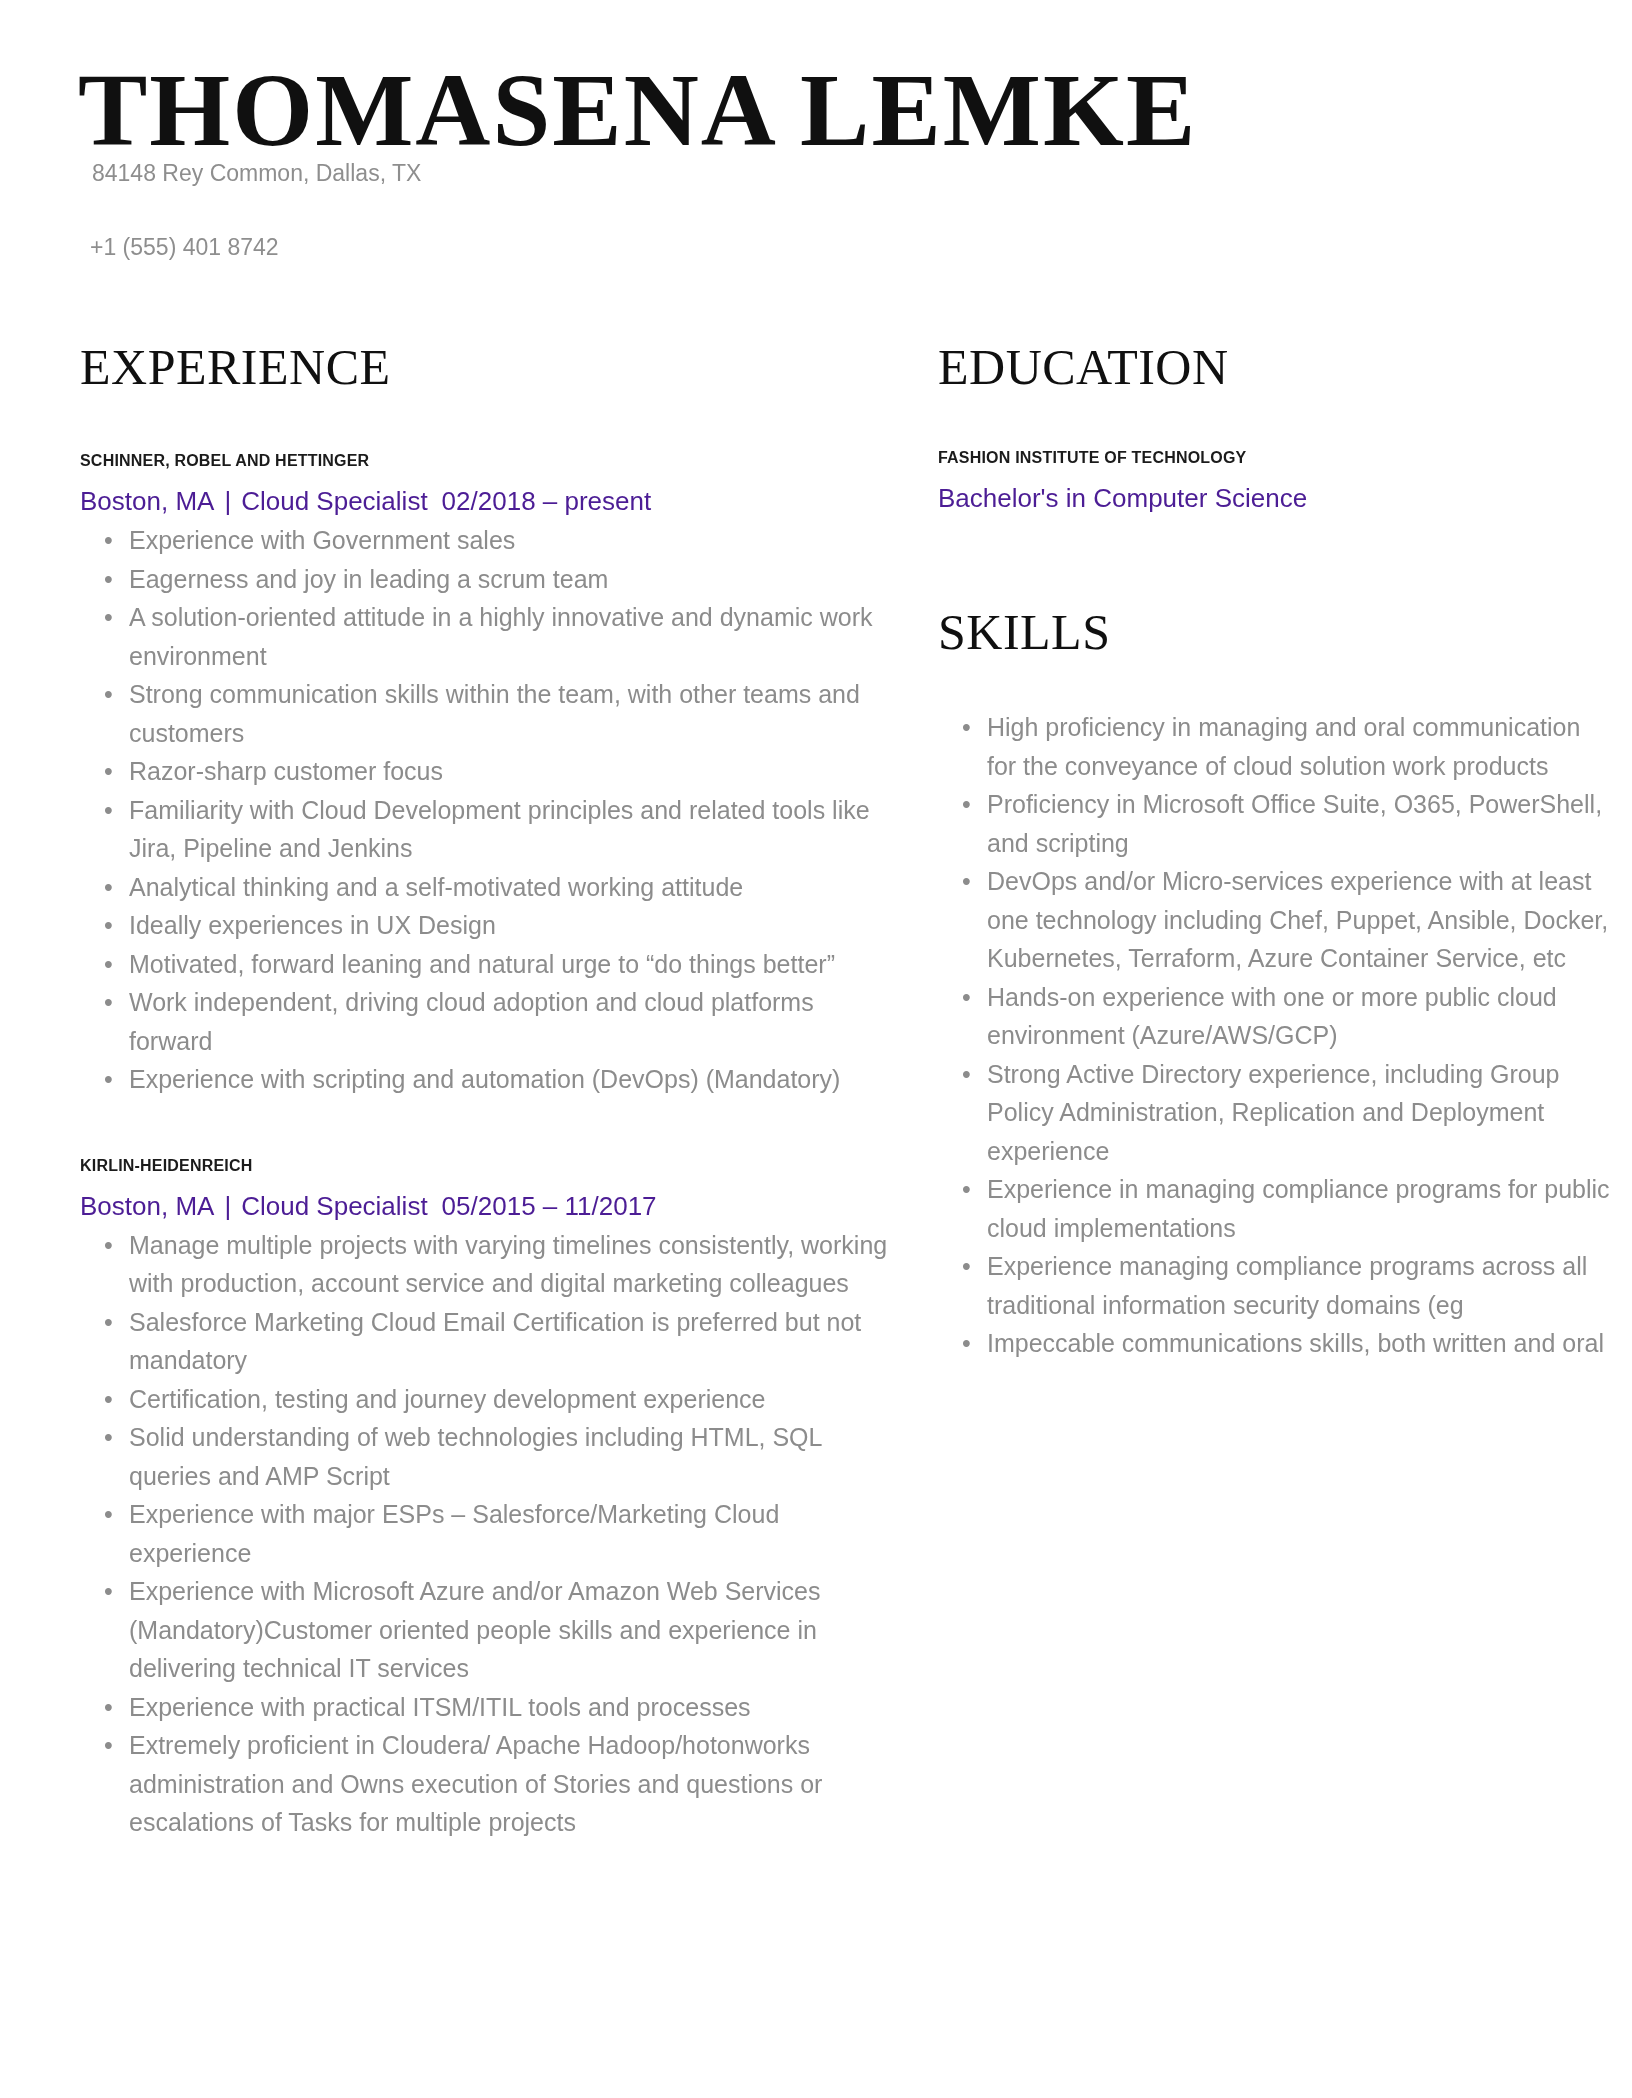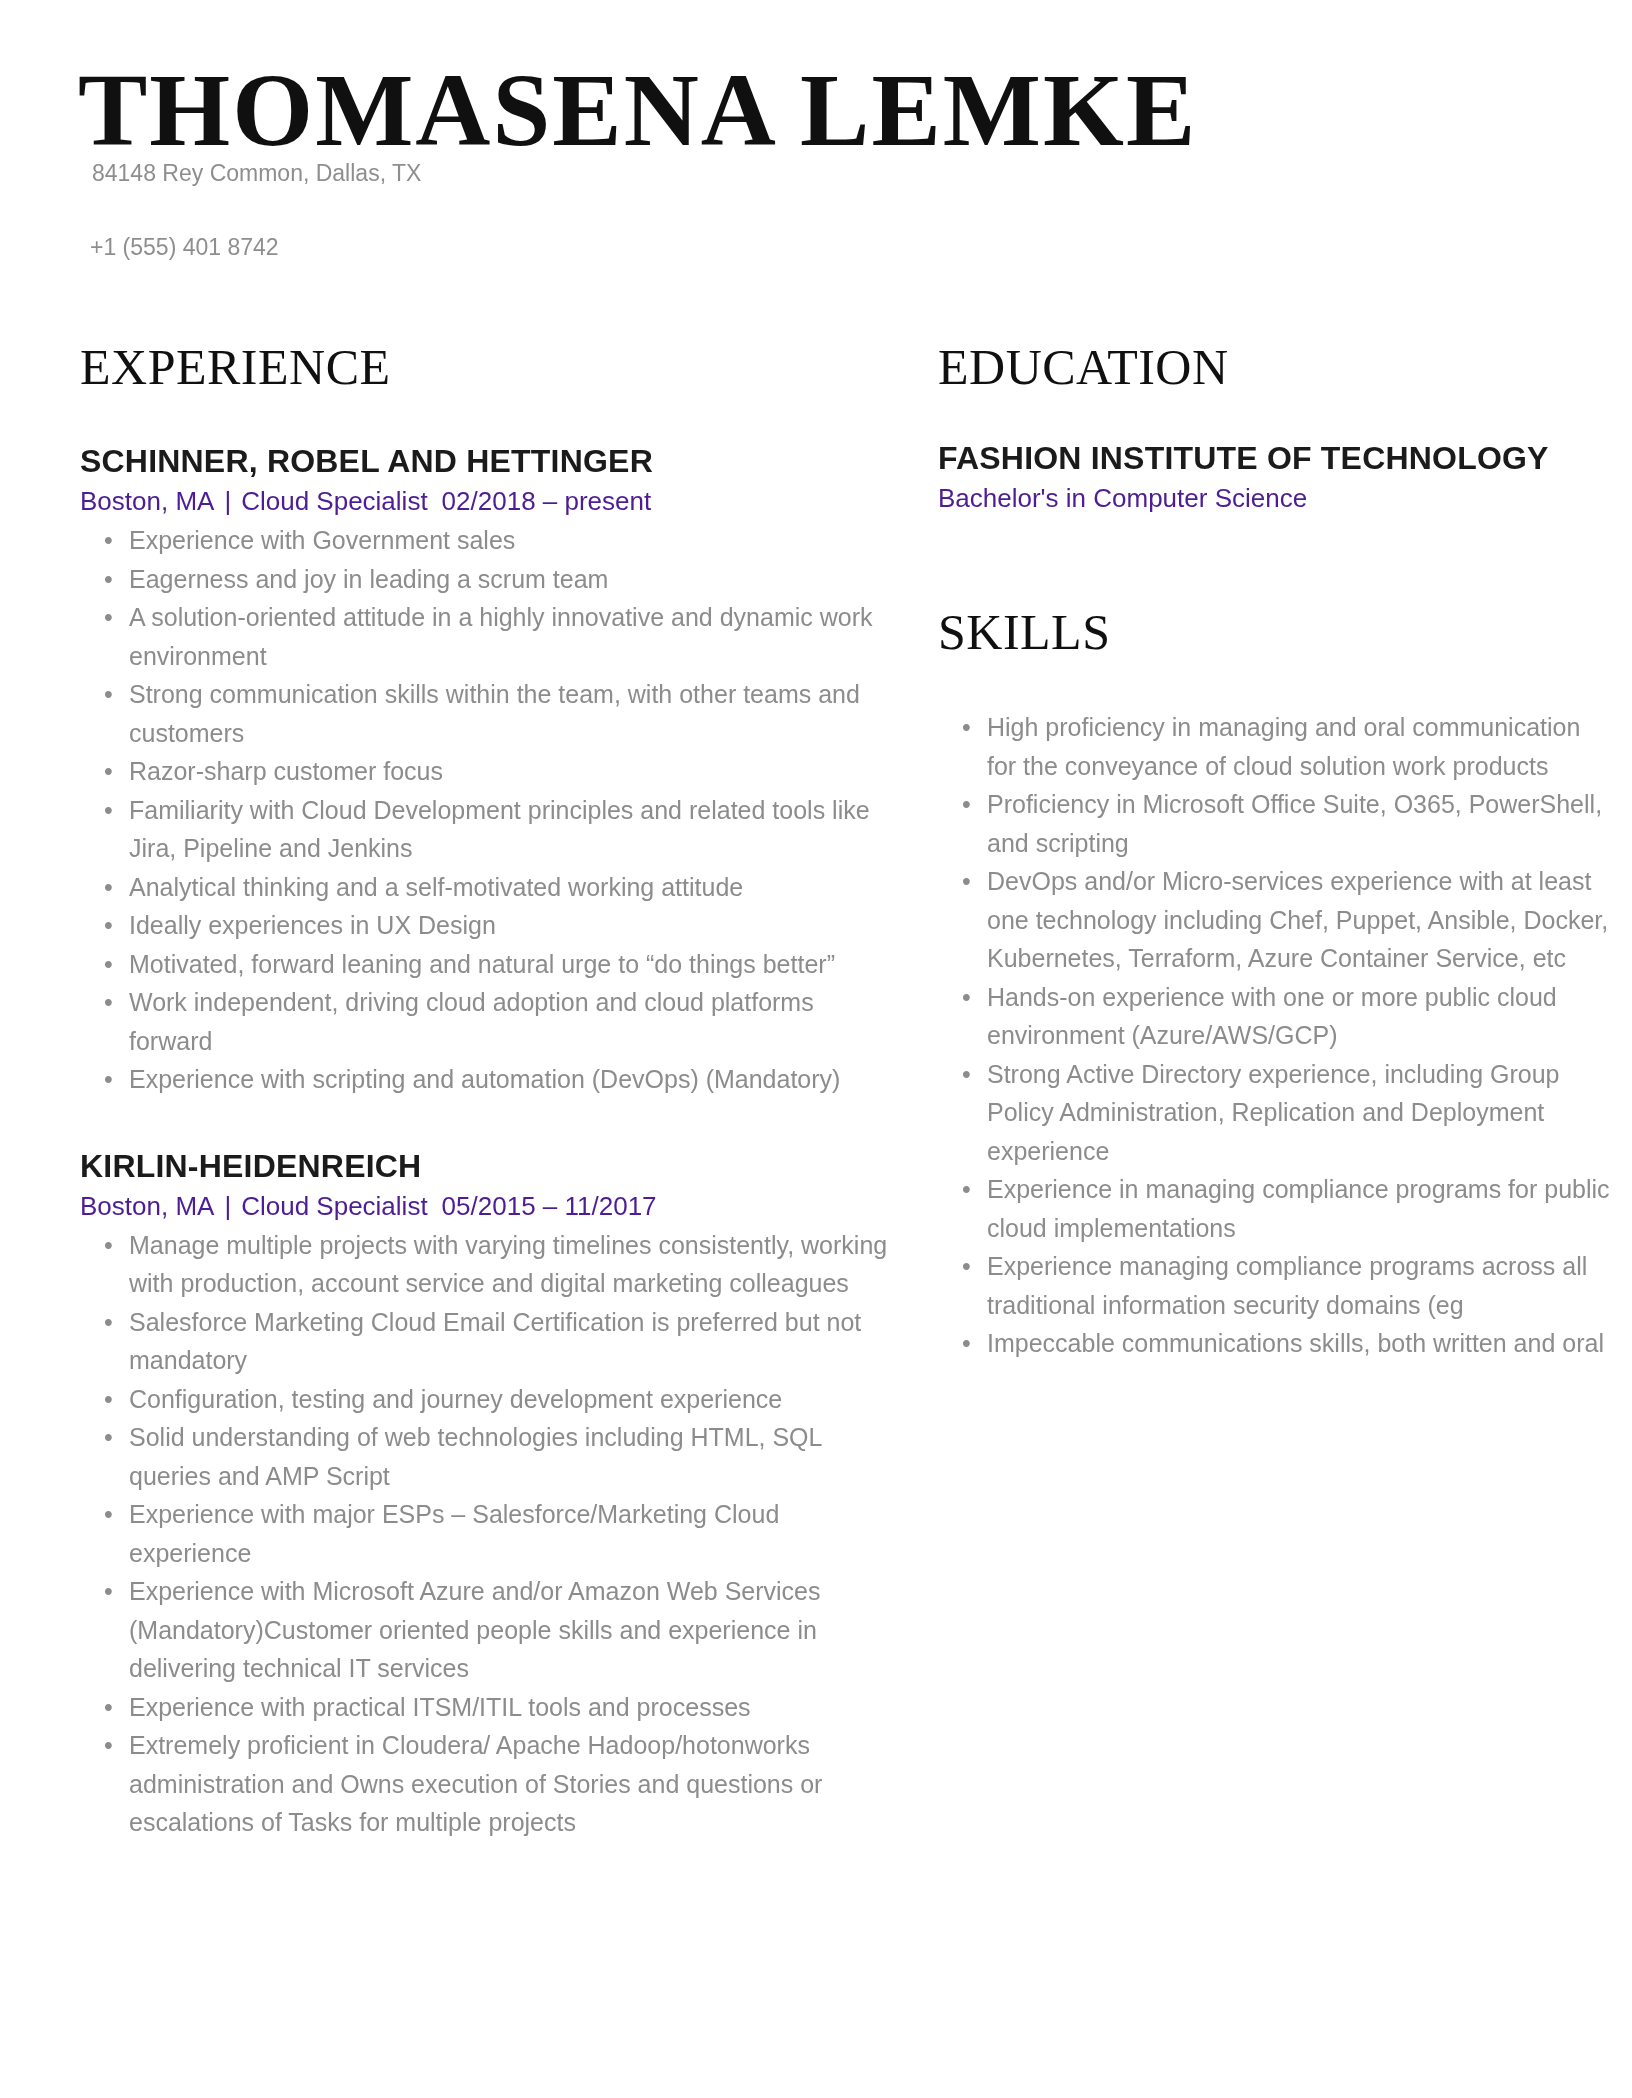--- a/index.html
+++ b/index.html
@@ -44,21 +44,21 @@
     font-weight: 400;
     font-size: 50px;
     line-height: 58px;
     letter-spacing: 0.5px;
     color: #101010;
   }
   .job { margin-top: 45px; }
   .job + .job { margin-top: 47px; }
   .company {
     margin: 0;
-    font-size: 32px;
+    font-size: 16px;
     font-weight: 700;
     line-height: 40px;
     letter-spacing: 0.2px;
     color: #1b1b1b;
   }
   .meta {
     font-size: 26px;
     line-height: 40px;
     color: #4c1d95;
   }
@@ -123,21 +123,21 @@
         </article>
         <article class="job">
           <h3 class="company">KIRLIN-HEIDENREICH</h3>
           <div class="meta">
             <span>Boston, MA</span><span class="sep">|</span><span>Cloud Specialist</span><span class="dates">05/2015 – 11/2017</span>
           </div>
           <ul class="bullets">
 
           <li>Manage multiple projects with varying timelines consistently, working with production, account service and digital marketing colleagues</li>
             <li>Salesforce Marketing Cloud Email Certification is preferred but not mandatory</li>
-            <li>Configuration, testing and journey development experience</li>
+            <li>Certification, testing and journey development experience</li>
             <li>Solid understanding of web technologies including HTML, SQL queries and AMP Script</li>
             <li>Experience with major ESPs – Salesforce/Marketing Cloud experience</li>
             <li>Experience with Microsoft Azure and/or Amazon Web Services (Mandatory)Customer oriented people skills and experience in delivering technical IT services</li>
             <li>Experience with practical ITSM/ITIL tools and processes</li>
             <li>Extremely proficient in Cloudera/ Apache Hadoop/hotonworks administration and Owns execution of Stories and questions or escalations of Tasks for multiple projects</li>
           </ul>
         </article>
       </div>
   </section>
 

